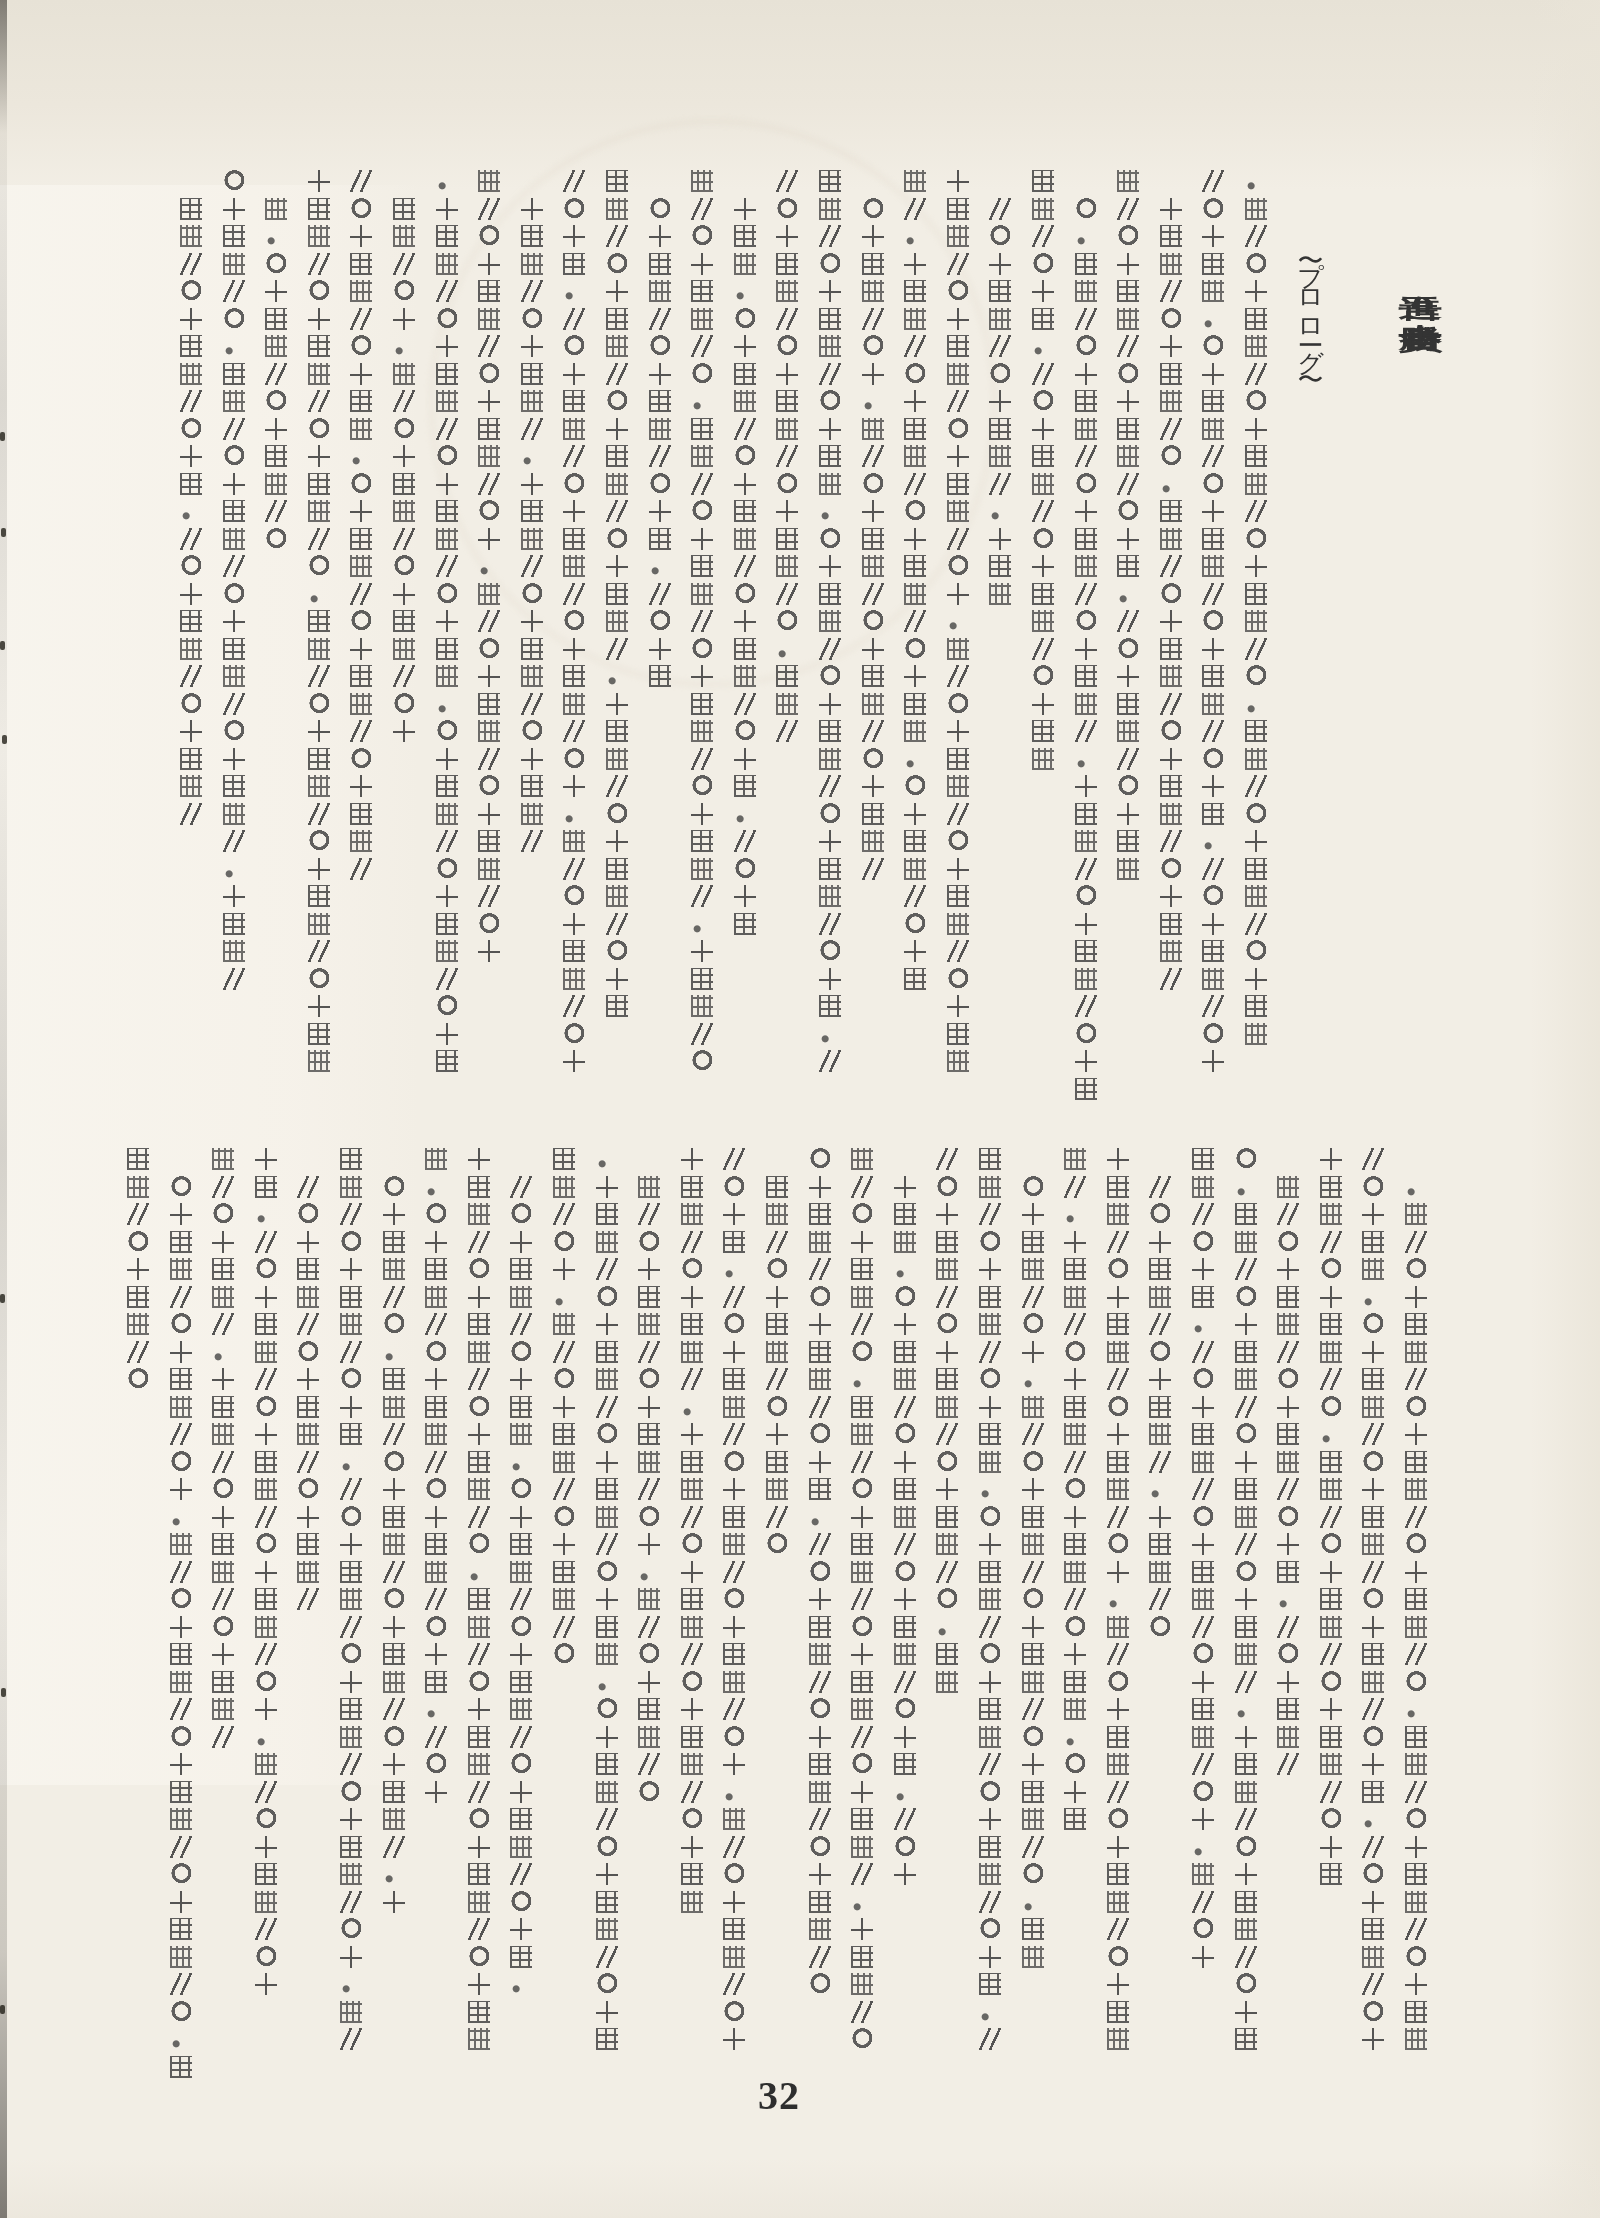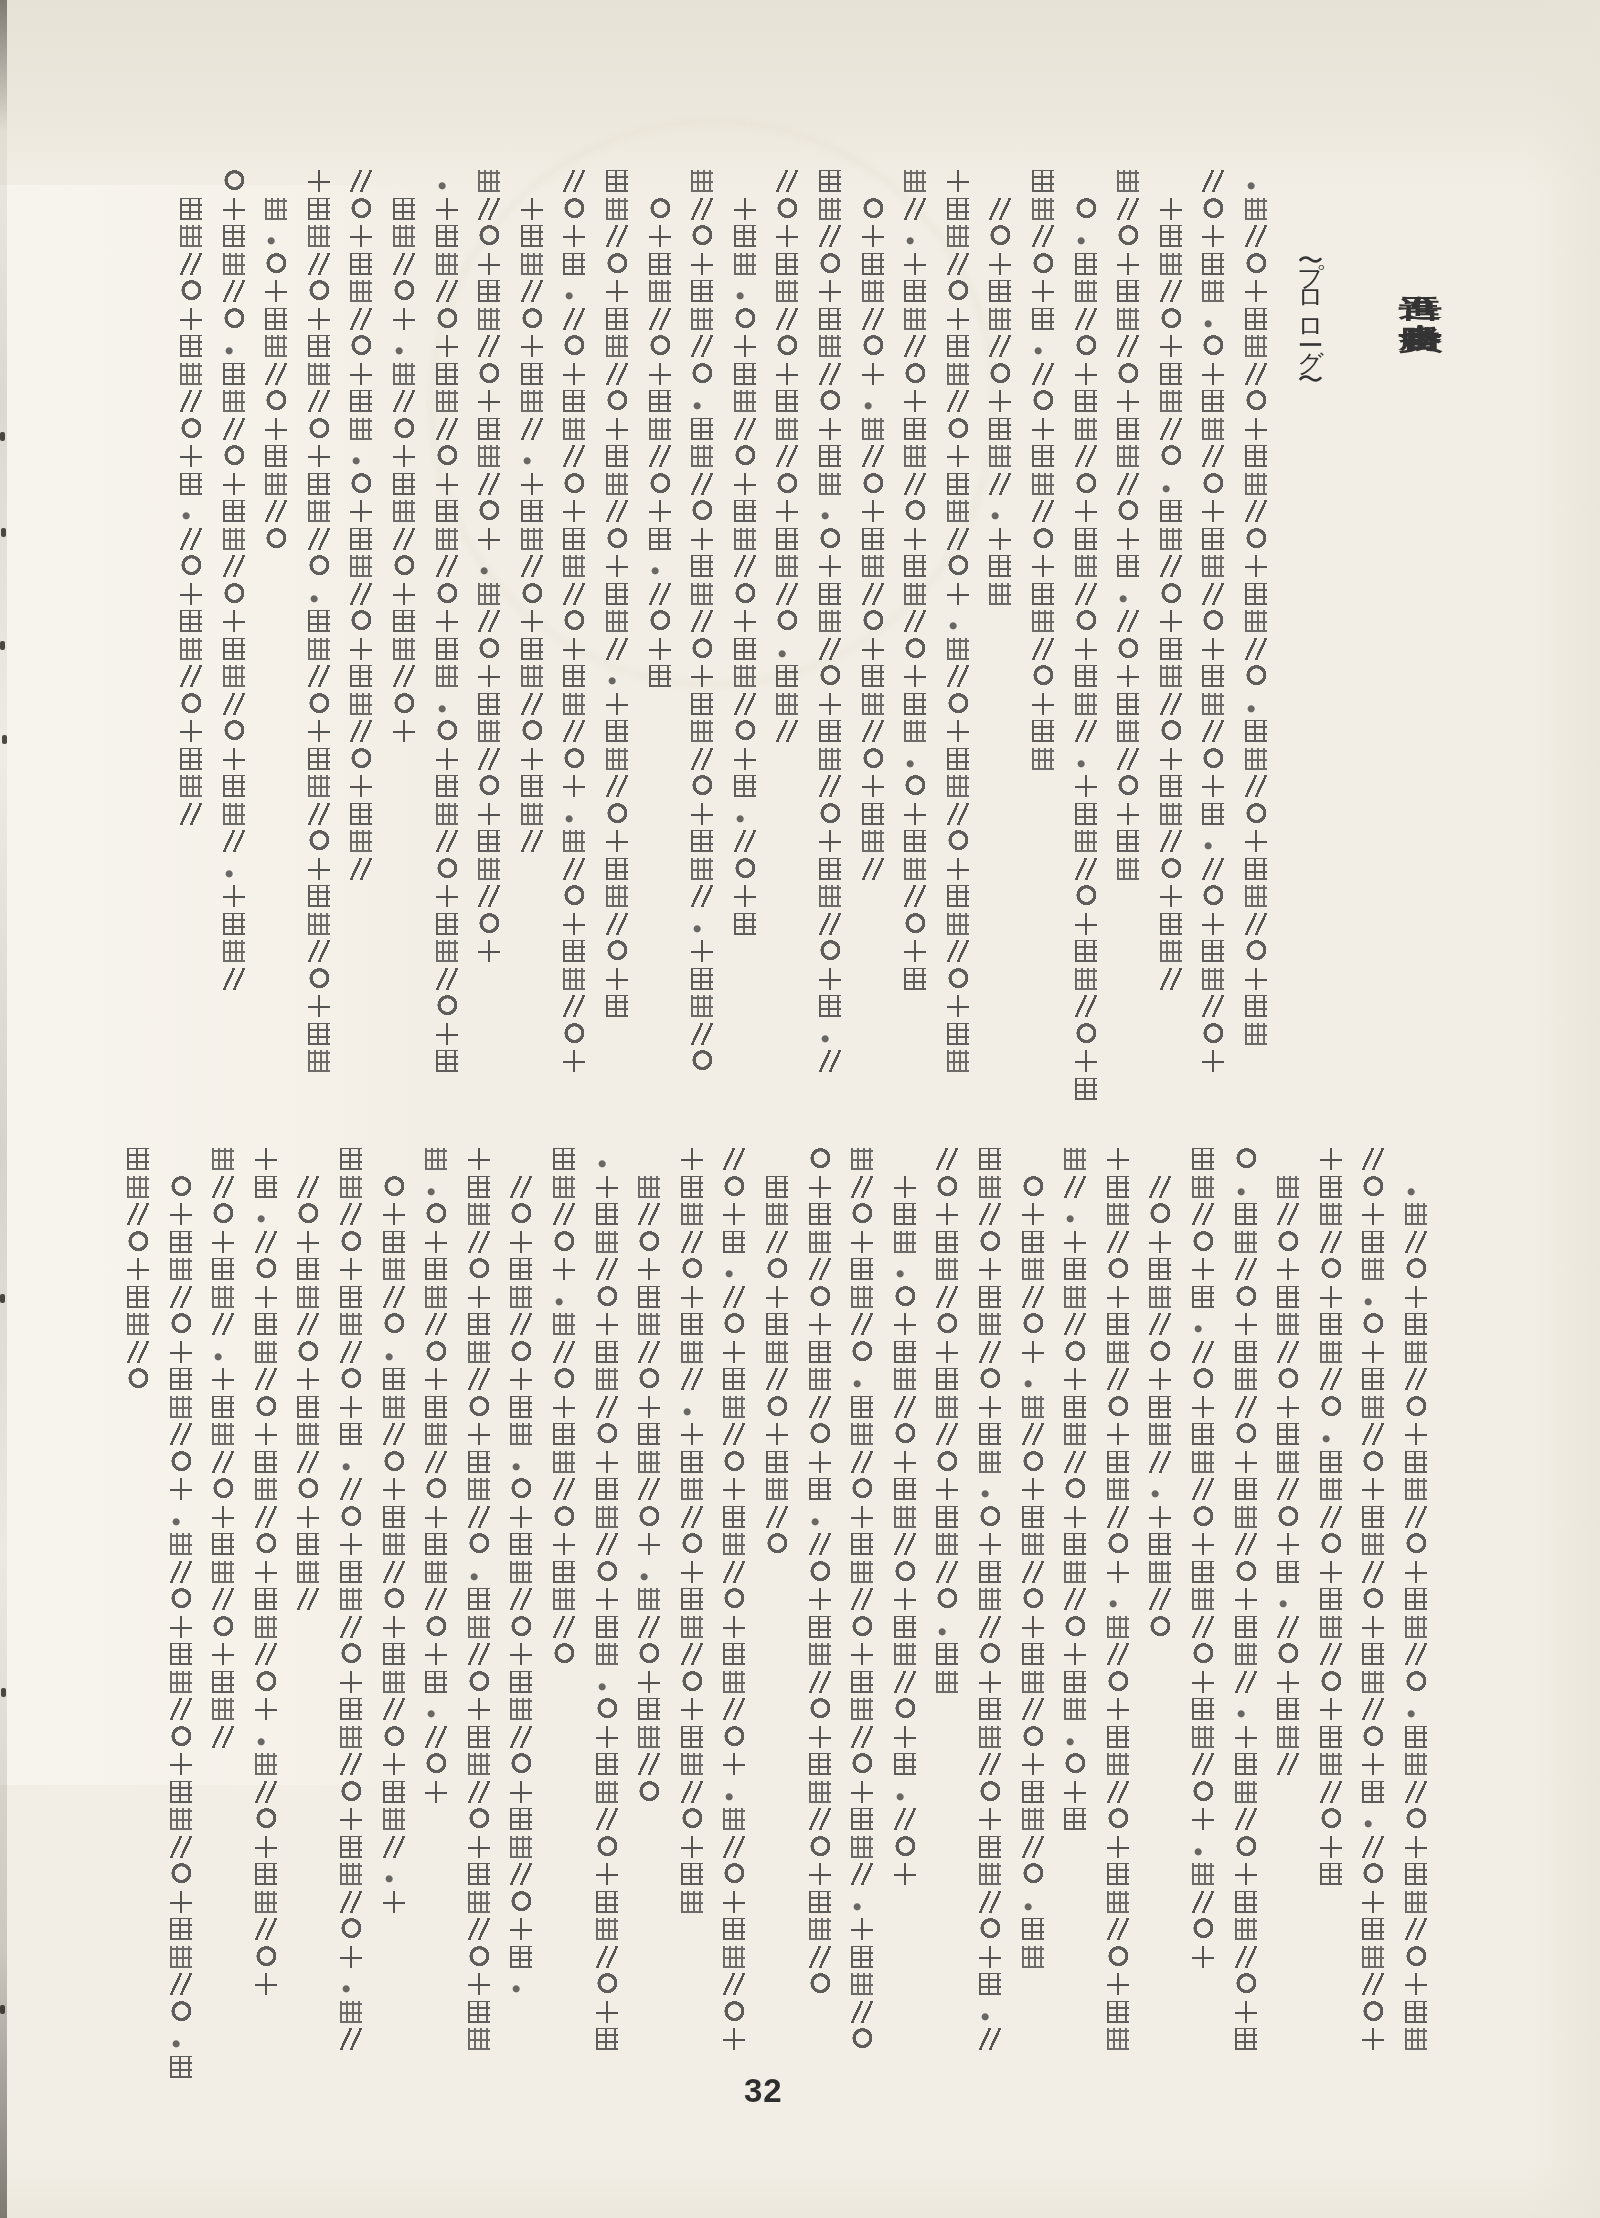--- a/index.html
+++ b/index.html
@@ -46,22 +46,22 @@
   .g.v2{background:
       linear-gradient(115deg,transparent 30%,#3a3a3a 30% 39%,transparent 39% 61%,#3a3a3a 61% 70%,transparent 70%);opacity:.85;}
   .g.v3{background:
       radial-gradient(circle at 52% 46%,transparent 40%,#3a3a3a 41% 60%,transparent 61%);opacity:.8;}
   .g.v4{background:
       linear-gradient(0deg,transparent 42%,#3a3a3a 42% 51%,transparent 51%),
       linear-gradient(90deg,transparent 45%,#3a3a3a 45% 54%,transparent 54%);opacity:.85;}
   .g.p{background:radial-gradient(circle at 28% 72%,#3a3a3a 0 3px,transparent 4px);opacity:.75;}
 
   
-  .pagenum{position:absolute;left:744px;top:2072px;width:70px;
-    font-family:Liberation Sans, sans-serif;font-size:33px;font-weight:700;
+  .pagenum{position:absolute;left:744px;top:2072px;width:70px;text-align:center;
+    font-family:Liberation Serif, serif;font-size:40px;font-weight:700;
     color:#2e2e2e;letter-spacing:1px;filter:blur(.2px);}
 </style>
 </head>
 <body>
 
 <div class="page">
 
   <div class="shade-top"></div>
   <div class="shade-right"></div>
   <div class="shade-bottom"></div>

